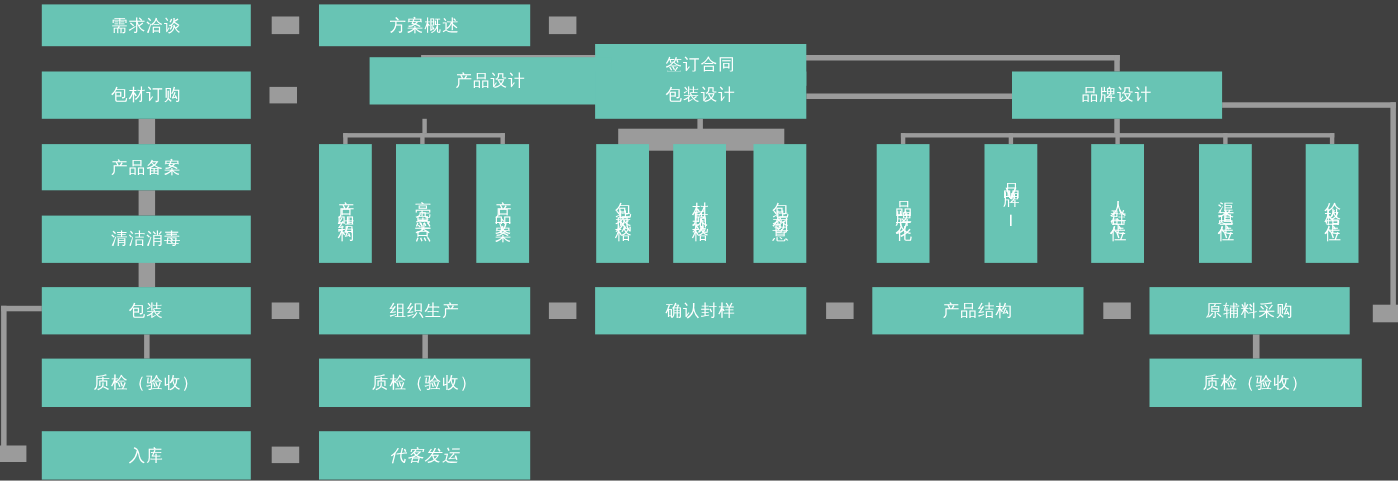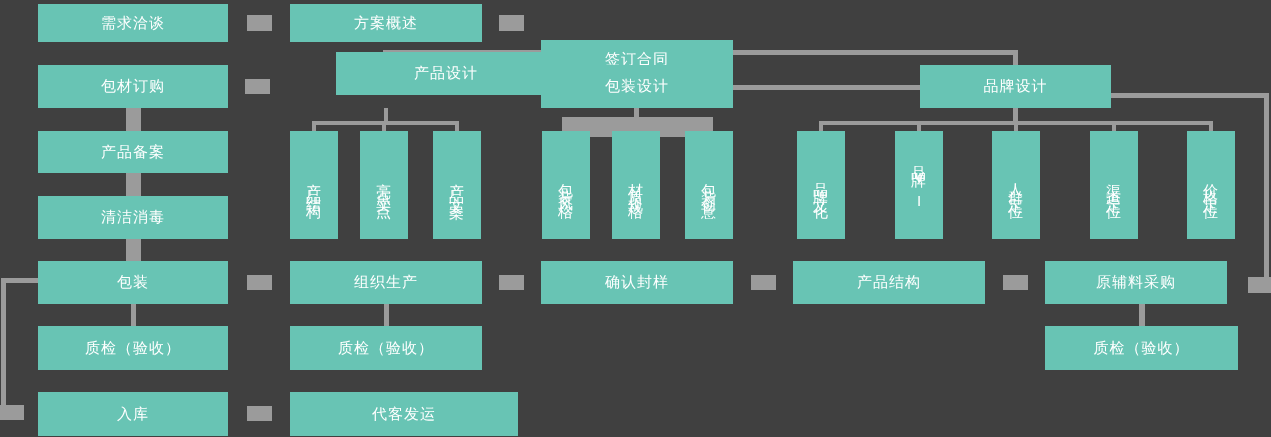--- a/index.html
+++ b/index.html
@@ -189,17 +189,17 @@
       <span>原辅料采购</span>
     </div>
 
   <div class="box" style="left:290px;top:326px;width:192px;height:44px;">
       <span>质检（验收）</span>
     </div>
   <div class="box" style="left:1045px;top:326px;width:193px;height:44px;">
       <span>质检（验收）</span>
     </div>
 
-  <div class="box" style="left:290px;top:392px;width:228px;height:44px;">
+  <div class="box" style="left:290px;top:392px;width:192px;height:44px;font-style:italic;">
       <span>代客发运</span>
     </div>
 
 </div>
 
 </body></html>

